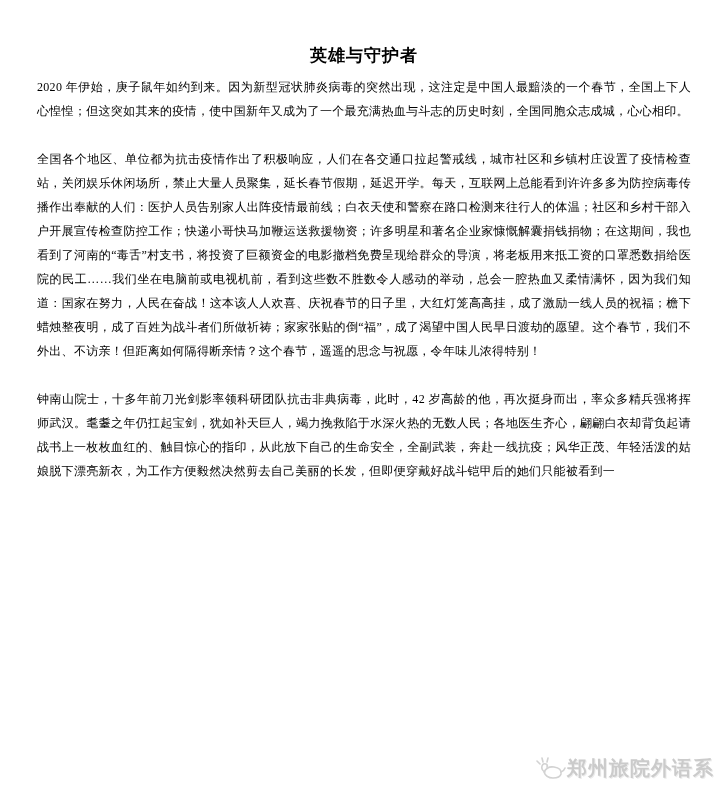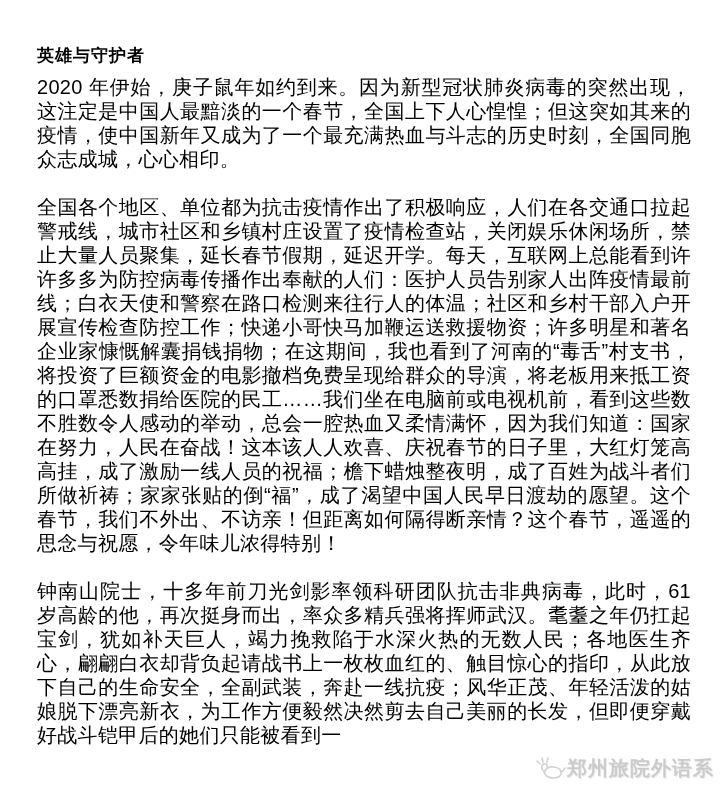--- a/index.html
+++ b/index.html
@@ -15,33 +15,34 @@
     font-family: "Liberation Sans", "DejaVu Sans", sans-serif;
     color: #000000;
   }
   .page {
     padding: 44px 37px 0 37px;
     box-sizing: border-box;
   }
   .doc-title {
     font-size: 17px;
     font-weight: bold;
-    text-align: left;
+    text-align: center;
     margin: 0 0 7px 0;
     line-height: 24px;
     letter-spacing: 1px;
   }
   .doc-paragraph {
-    font-size: 20px;
+    font-size: 12px;
     line-height: 24px;
     text-align: justify;
     text-justify: inter-ideograph;
     margin: 0 0 24px 0;
     word-break: break-all;
     letter-spacing: 0.3px;
+    font-family: Liberation Serif, serif;
   }
   .watermark {
     position: absolute;
     right: 14px;
     bottom: 14px;
     display: flex;
     align-items: center;
     gap: 1px;
     user-select: none;
   }
@@ -63,21 +64,21 @@
 <body>
 
 <div class="page">
   <h1 class="doc-title">英雄与守护者</h1>
 
   <p class="doc-paragraph">2020 年伊始，庚子鼠年如约到来。因为新型冠状肺炎病毒的突然出现，这注定是中国人最黯淡的一个春节，全国上下人心惶惶；但这突如其来的疫情，使中国新年又成为了一个最充满热血与斗志的历史时刻，全国同胞众志成城，心心相印。</p>
 
   <p class="doc-paragraph">全国各个地区、单位都为抗击疫情作出了积极响应，人们在各交通口拉起警戒线，城市社区和乡镇村庄设置了疫情检查站，关闭娱乐休闲场所，禁止大量人员聚集，延长春节假期，延迟开学。每天，互联网上总能看到许许多多为防控病毒传播作出奉献的人们：医护人员告别家人出阵疫情最前线；白衣天使和警察在路口检测来往行人的体温；社区和乡村干部入户开展宣传检查防控工作；快递小哥快马加鞭运送救援物资；许多明星和著名企业家慷慨解囊捐钱捐物；在这期间，我也看到了河南的“毒舌”村支书，将投资了巨额资金的电影撤档免费呈现给群众的导演，将老板用来抵工资的口罩悉数捐给医院的民工……我们坐在电脑前或电视机前，看到这些数不胜数令人感动的举动，总会一腔热血又柔情满怀，因为我们知道：国家在努力，人民在奋战！这本该人人欢喜、庆祝春节的日子里，大红灯笼高高挂，成了激励一线人员的祝福；檐下蜡烛整夜明，成了百姓为战斗者们所做祈祷；家家张贴的倒“福”，成了渴望中国人民早日渡劫的愿望。这个春节，我们不外出、不访亲！但距离如何隔得断亲情？这个春节，遥遥的思念与祝愿，令年味儿浓得特别！</p>
 
 
-  <p class="doc-paragraph">钟南山院士，十多年前刀光剑影率领科研团队抗击非典病毒，此时，61 岁高龄的他，再次挺身而出，率众多精兵强将挥师武汉。耄耋之年仍扛起宝剑，犹如补天巨人，竭力挽救陷于水深火热的无数人民；各地医生齐心，翩翩白衣却背负起请战书上一枚枚血红的、触目惊心的指印，从此放下自己的生命安全，全副武装，奔赴一线抗疫；风华正茂、年轻活泼的姑娘脱下漂亮新衣，为工作方便毅然决然剪去自己美丽的长发，但即便穿戴好战斗铠甲后的她们只能被看到一</p>
+  <p class="doc-paragraph">钟南山院士，十多年前刀光剑影率领科研团队抗击非典病毒，此时，42 岁高龄的他，再次挺身而出，率众多精兵强将挥师武汉。耄耋之年仍扛起宝剑，犹如补天巨人，竭力挽救陷于水深火热的无数人民；各地医生齐心，翩翩白衣却背负起请战书上一枚枚血红的、触目惊心的指印，从此放下自己的生命安全，全副武装，奔赴一线抗疫；风华正茂、年轻活泼的姑娘脱下漂亮新衣，为工作方便毅然决然剪去自己美丽的长发，但即便穿戴好战斗铠甲后的她们只能被看到一</p>
 </div>
 
 <div class="watermark">
   <span class="watermark-icon">
     <svg viewBox="0 0 32 26" width="32" height="26" xmlns="http://www.w3.org/2000/svg">
 
       <g fill="none" stroke="#d2d2d2" stroke-width="1.6" stroke-linecap="round">
 
         <path d="M3 5 L6 8"></path>
         <path d="M8 2 L9 6"></path>

